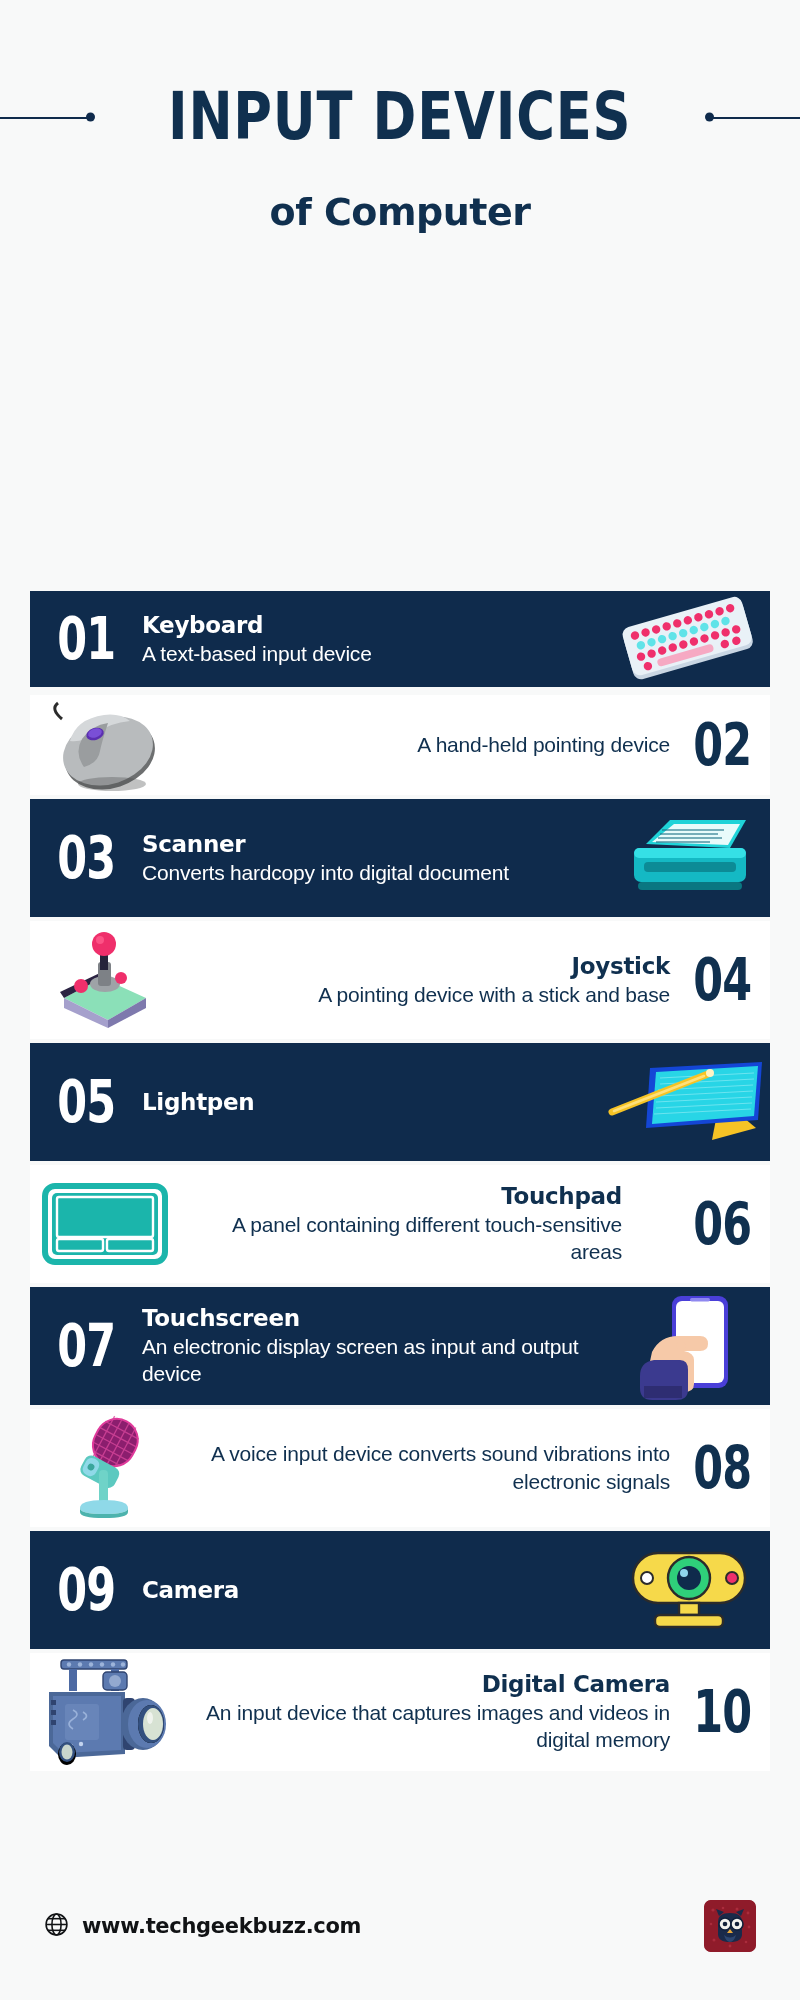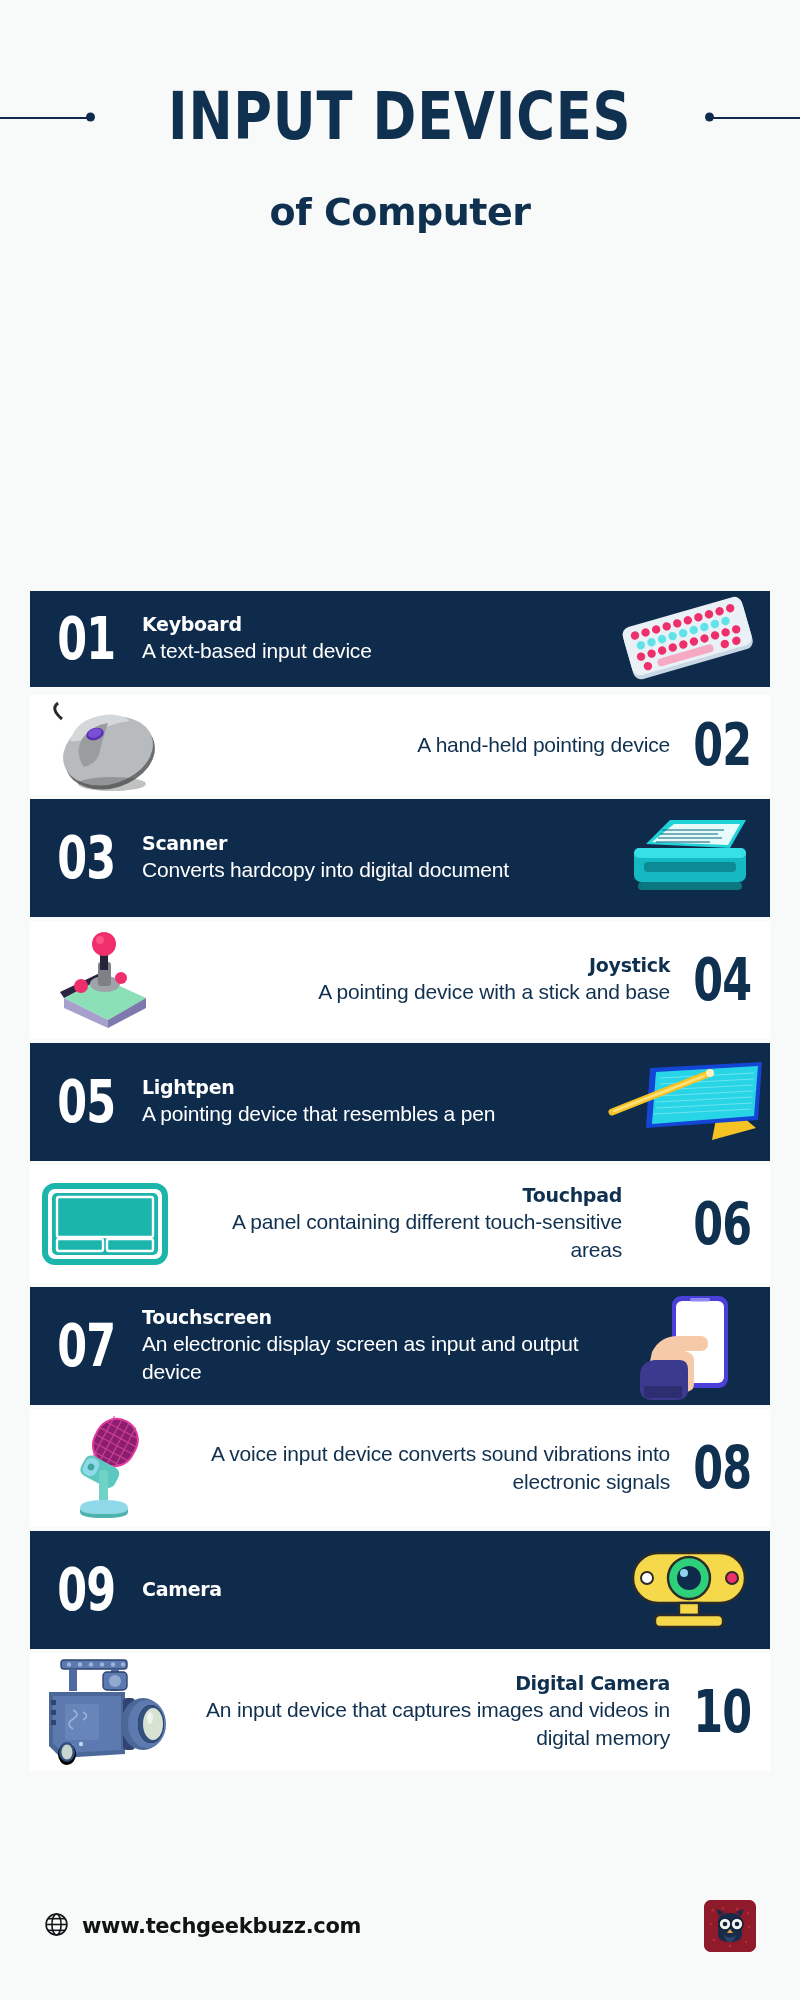--- a/index.html
+++ b/index.html
@@ -101,21 +101,21 @@
     letter-spacing: -1px;
     flex: 0 0 auto;
   }
   .row.dark .num { color: #ffffff; }
   .row.light .num { color: #10304f; }
 
   .txt { flex: 1 1 auto; min-width: 0; }
   .dev-name {
     font-family: "DejaVu Sans", sans-serif;
     font-weight: 700;
-    font-size: 19px;
+    font-size: 23px;
     line-height: 1.25;
     letter-spacing: -0.3px;
   }
   .dev-desc {
     font-family: "Liberation Sans", sans-serif;
     font-weight: 400;
     font-size: 21px;
     line-height: 1.32;
     letter-spacing: -0.2px;
   }
@@ -322,21 +322,20 @@
           <div class="num">04</div>
         </div>
       </div>
       <div class="row dark" style="position: absolute; left: 30px; right: 19px; width: 740px; top: 809px; height: 118px;">
         <div style="flex:0 0 112px;display:flex;justify-content:center;align-items:center;">
           <div class="num">05</div>
         </div>
         <div style="flex:1 1 auto;min-width:0;padding-right:10px;">
           <div class="txt">
        <div class="dev-name">Lightpen</div>
-       <div class="dev-desc">A pointing device that resembles a pen</div>
      </div>
         </div>
         <div style="flex:0 0 165px;display:flex;justify-content:center;align-items:center;">
           <div class="art">
     <svg width="160" height="96" viewBox="0 0 160 96">
       <path d="M148 74 L104 86 L112 44 Z" fill="#f6c325"></path>
       <path d="M42 14 L154 8 L150 66 L38 74 Z" fill="#1446d6"></path>
       <path d="M48 18 L150 12 L146 62 L44 70 Z" fill="#28d5e6"></path>
       <g stroke="#9beef6" stroke-width="0.9" opacity="0.65">
         <line x1="52" y1="24" x2="146" y2="19"></line>

